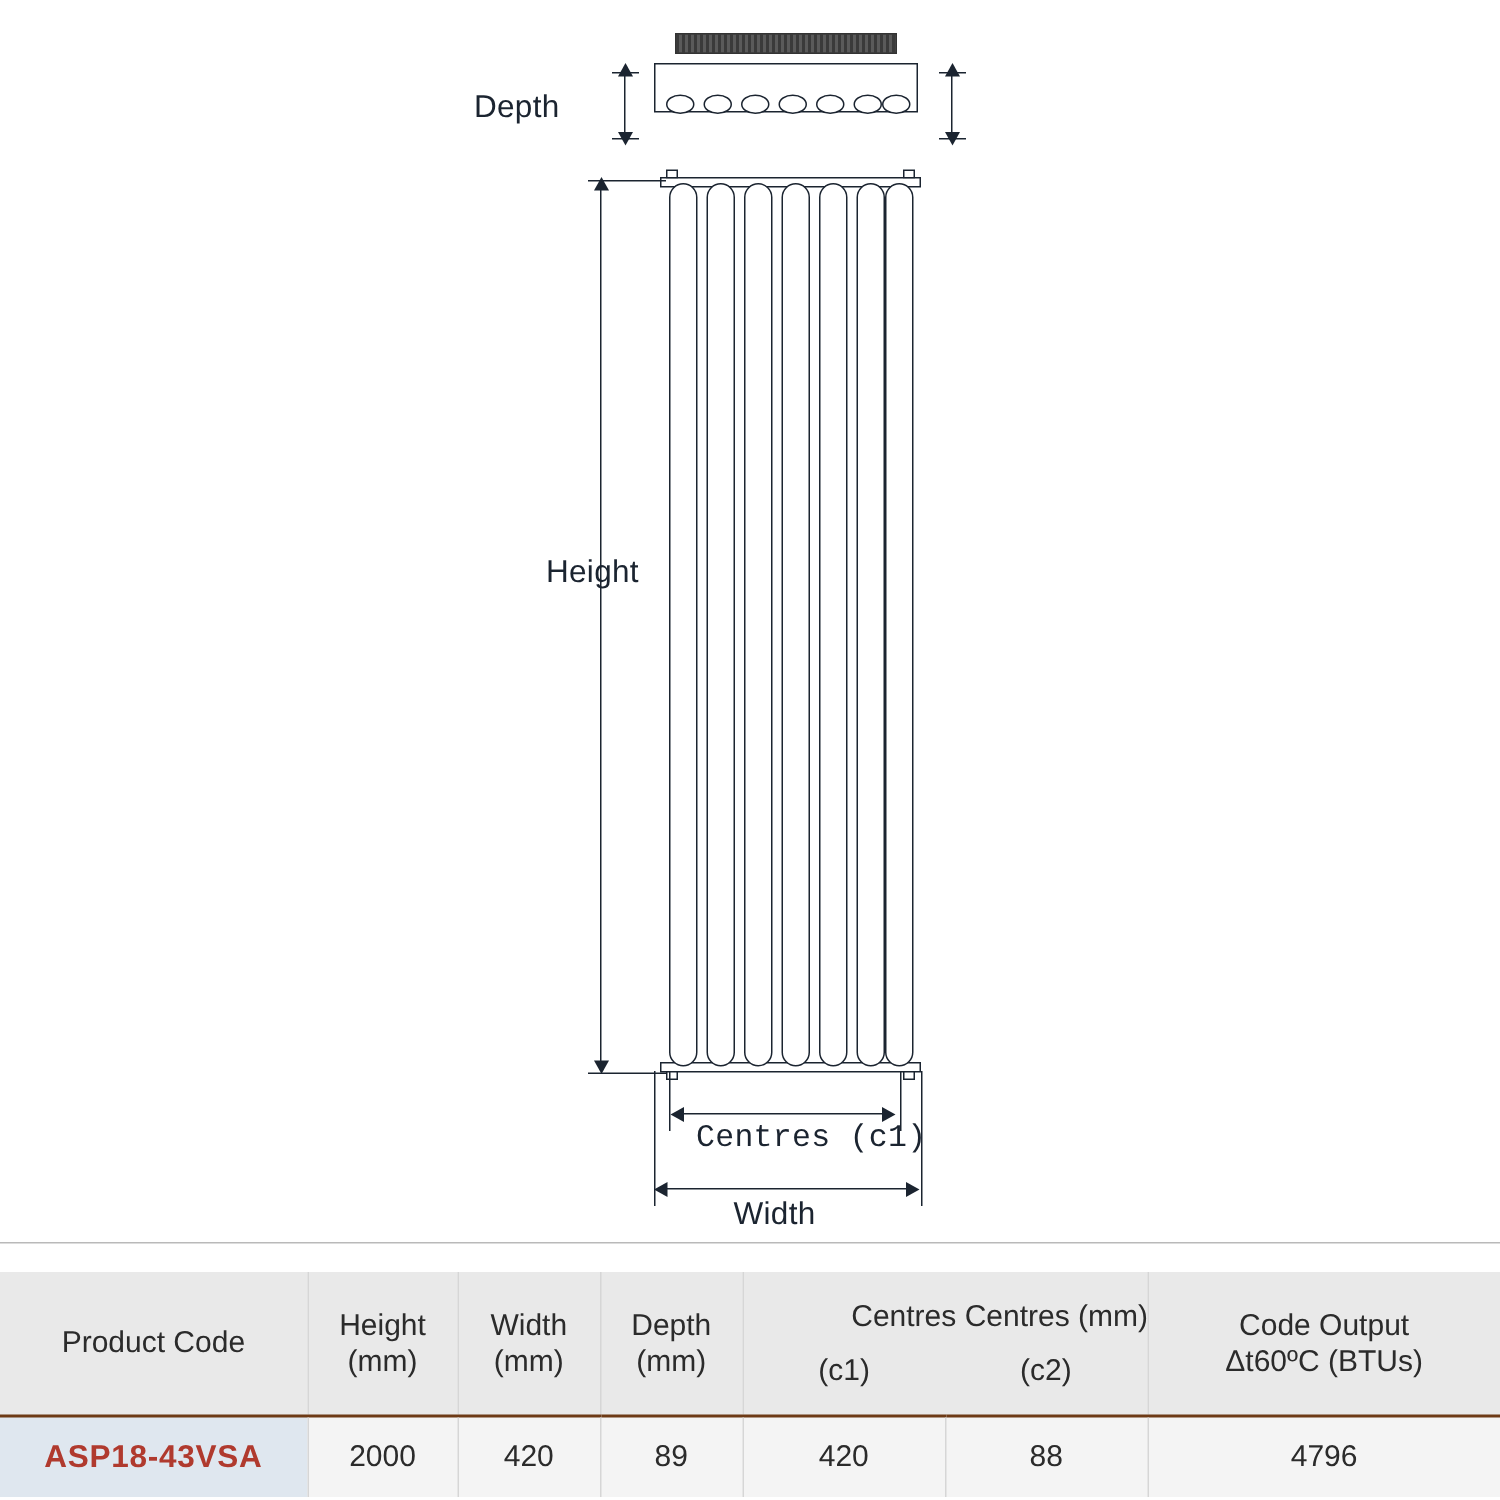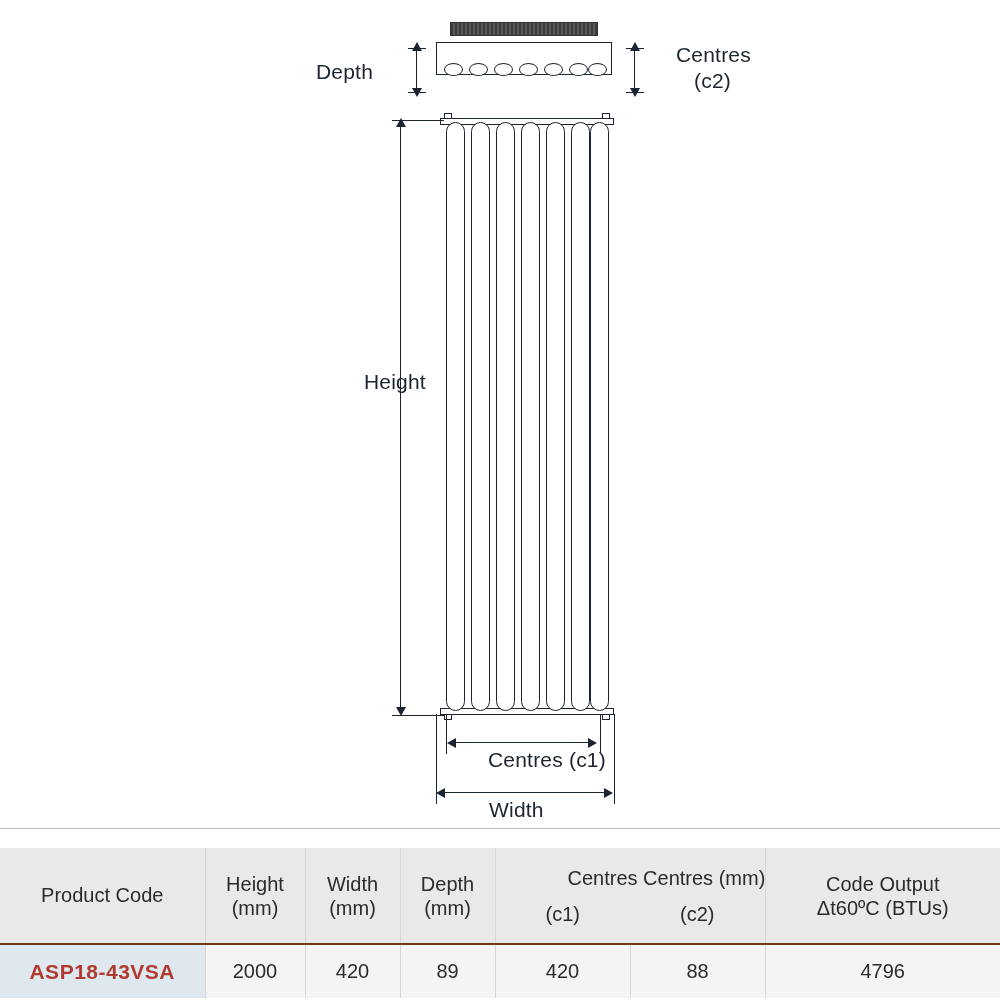--- a/index.html
+++ b/index.html
@@ -173,24 +173,20 @@
     <div class="tri down" style="left:412px; top:88px;"></div>
     <div class="arrowline-h" style="left:408px; top:48px; width:18px;"></div>
     <div class="arrowline-h" style="left:408px; top:92px; width:18px;"></div>
     <div class="lbl" style="left:316px; top:60px;">Depth</div>
 
     <div class="arrowline-v" style="left:634px; top:50px; height:40px;"></div>
     <div class="tri up" style="left:630px; top:42px;"></div>
     <div class="tri down" style="left:630px; top:88px;"></div>
     <div class="arrowline-h" style="left:626px; top:48px; width:18px;"></div>
     <div class="arrowline-h" style="left:626px; top:92px; width:18px;"></div>
-    <div class="lbl two" style="left:676px; top:42px; width:120px; text-align:left;">
-      <span>Centres</span><br>
-      <span style="display:inline-block; margin-left:18px;">(c2)</span>
-    </div>
 
     <div id="front">
       <div class="cap top"></div>
       <div class="cap bot"></div>
 
       <div class="fin" style="left:6px;"></div>
       <div class="fin" style="left:31px;"></div>
       <div class="fin" style="left:56px;"></div>
       <div class="fin" style="left:81px;"></div>
       <div class="fin" style="left:106px;"></div>
@@ -208,21 +204,21 @@
     <div class="tri down" style="left:396px; top:707px;"></div>
     <div class="arrowline-h" style="left:392px; top:120px; width:52px;"></div>
     <div class="arrowline-h" style="left:392px; top:715px; width:52px;"></div>
     <div class="lbl" style="left:364px; top:370px;">Height</div>
 
     <div class="arrowline-h" style="left:455px; top:742px; width:135px;"></div>
     <div class="tri left" style="left:447px; top:738px;"></div>
     <div class="tri right" style="left:588px; top:738px;"></div>
     <div class="arrowline-v" style="left:446px; top:714px; height:40px;"></div>
     <div class="arrowline-v" style="left:600px; top:714px; height:40px;"></div>
-    <div class="lbl" style="left:488px; top:748px;">Centres (c1)</div>
+    <div class="lbl" style="left:464px; top:748px;font-family:Liberation Mono, monospace;">Centres (c1)</div>
 
     <div class="arrowline-h" style="left:444px; top:792px; width:162px;"></div>
     <div class="tri left" style="left:436px; top:788px;"></div>
     <div class="tri right" style="left:604px; top:788px;"></div>
     <div class="arrowline-v" style="left:436px; top:714px; height:90px;"></div>
     <div class="arrowline-v" style="left:614px; top:714px; height:90px;"></div>
     <div class="lbl" style="left:489px; top:798px;">Width</div>
   </div>
 
   <div id="table-wrap">

